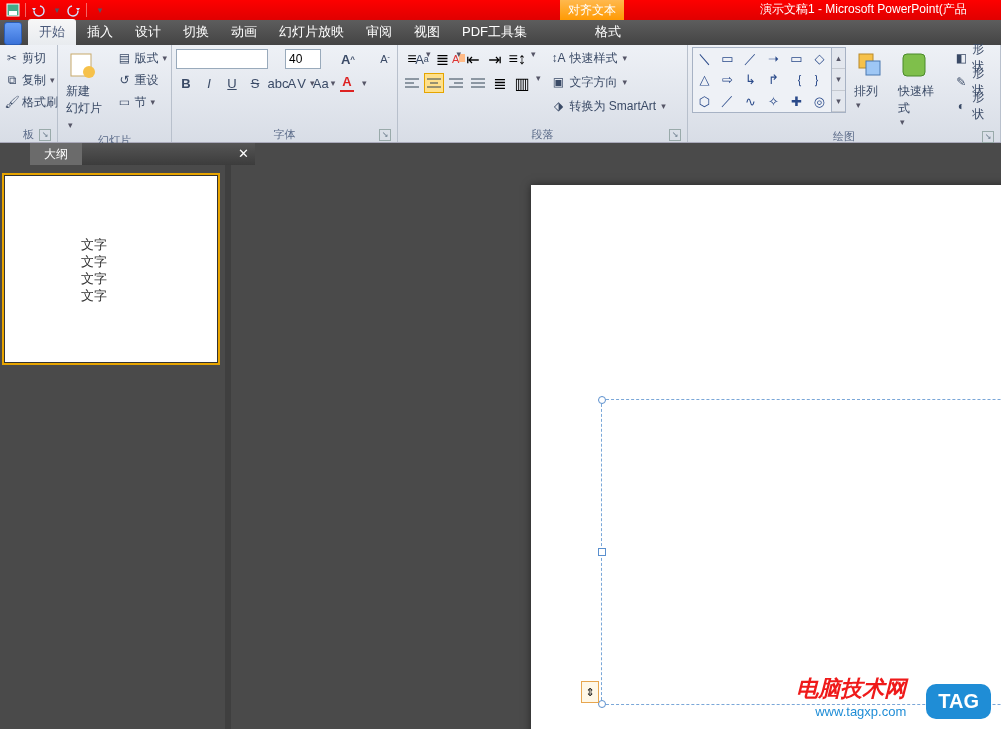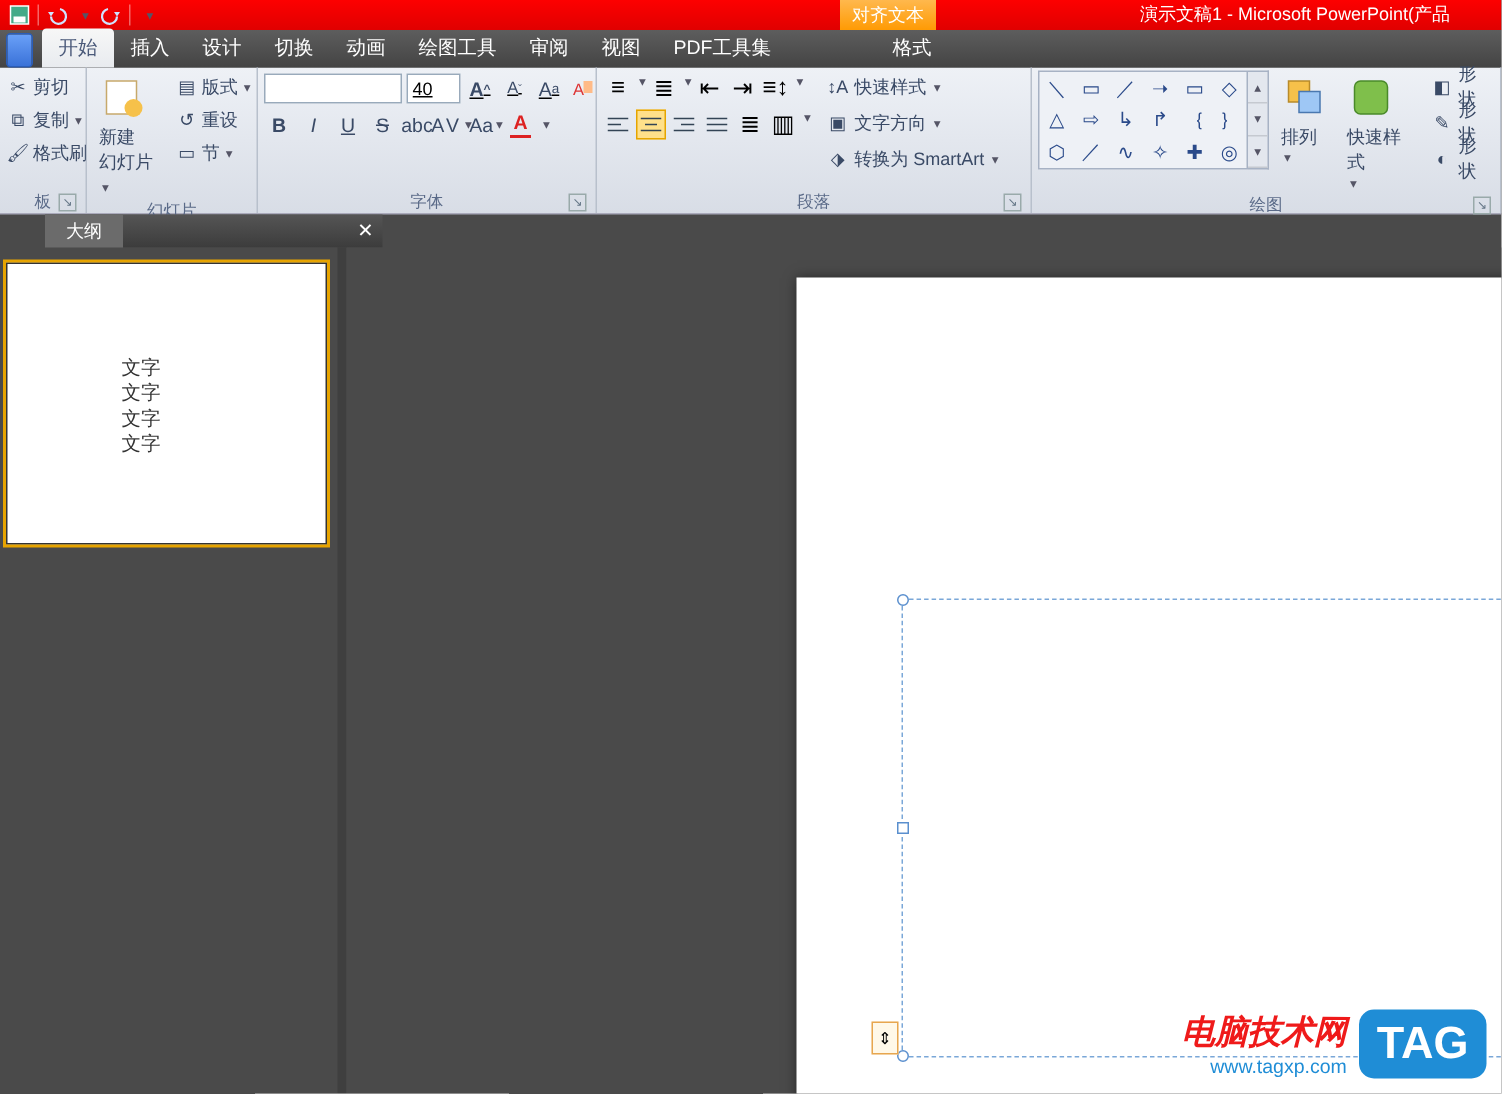--- a/index.html
+++ b/index.html
@@ -69,25 +69,25 @@
 .thumb { margin:10px 4px; width:214px; height:188px; background:#fff; border:1px solid #333; outline:2px solid #e7a400; padding:60px 26px 10px 76px; font-size:13px; color:#333; line-height:17px;}
 .splitter { width:6px; background:#3f3f3f; cursor:col-resize;}
 .canvas { flex:1; background:#4a4a4a; position:relative;}
 .slide { position:absolute; left:300px; top:20px; width:900px; height:720px; background:#fff; box-shadow:0 0 8px rgba(0,0,0,.5);}
 .txbox { position:absolute; left:70px; top:214px; width:520px; height:306px; border:1px dashed #7aa7d8;}
 .handle { position:absolute; width:8px; height:8px; background:#fff; border:1px solid #5a8fce; border-radius:50%;}
 .handle.sq { border-radius:0;}
 .cursor { position:absolute; left:50px; top:496px; width:18px; height:22px; border:1px solid #e7a64f; background:#fff8e8; display:flex; align-items:center; justify-content:center; font-size:11px;}
 
 
-.wm { position:absolute; right:10px; bottom:10px; display:flex; align-items:flex-start; gap:8px;}
+.wm { position:absolute; right:10px; bottom:10px; display:flex; align-items:flex-end; gap:20px;}
 .wm .txt { text-align:right;}
 .wm .l1 { color:#ef1a1a; font-size:22px; font-weight:700; font-style:italic;}
 .wm .l2 { color:#1f8dd6; font-size:13px;}
-.tag { background:#1f8dd6; color:#fff; font-size:30px; font-weight:700; padding:6px 12px; border-radius:10px;}
+.tag { background:#1f8dd6; color:#fff; font-size:20px; font-weight:700; padding:6px 12px; border-radius:10px;}
 
 svg { display:block;}
 </style>
 </head>
 <body>
 
 <div class="qat">
   <div class="btn">
       <svg width="14" height="14">
         <rect x="1" y="1" width="12" height="12" fill="#4a8" stroke="#fff" stroke-width="1"></rect>
@@ -114,21 +114,21 @@
   <div class="title">演示文稿1 - Microsoft PowerPoint(产品</div>
 </div>
 
 <div class="tabstrip">
   <div class="filebtn"></div>
   <div class="tab active">开始</div>
   <div class="tab">插入</div>
   <div class="tab">设计</div>
   <div class="tab">切换</div>
   <div class="tab">动画</div>
-  <div class="tab">绘图工具</div>
+  <div class="tab">幻灯片放映</div>
   <div class="tab">审阅</div>
   <div class="tab">视图</div>
   <div class="tab">PDF工具集</div>
   <div class="tab format">格式</div>
 </div>
 
 <div class="ribbon">
 
   <div class="group" style="width:58px">
     <div class="group-body">
@@ -183,21 +183,21 @@
           </div>
       </div>
     </div>
     <div class="group-label">
         <span>幻灯片</span>
       </div>
   </div>
 
   <div class="group" style="width:226px">
     <div class="group-body" style="flex-direction:column; gap:4px; padding-top:2px;">
-      <div style="display:flex; gap:3px; align-items:center;text-decoration:underline;">
+      <div style="display:flex; gap:17px; align-items:center;">
         <input class="fontname" value="" style="">
         <input class="fontsize" value="40" style="">
         <div class="fontbtn" style="font-weight:700">A<span style="font-size:8px">^</span></div>
         <div class="fontbtn" style="font-size:11px">A<span style="font-size:7px">ˇ</span></div>
         <div class="fontbtn">
             <span style="font-size:13px">A</span>
             <span style="font-size:9px">a</span>
           </div>
         <div class="fontbtn">
             <svg width="16" height="16">

